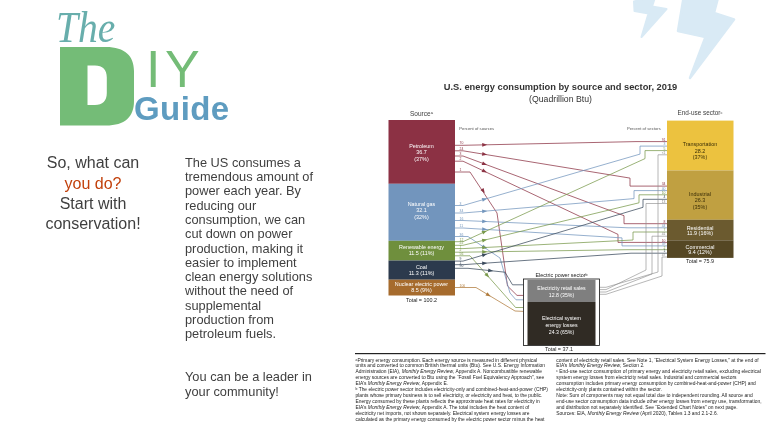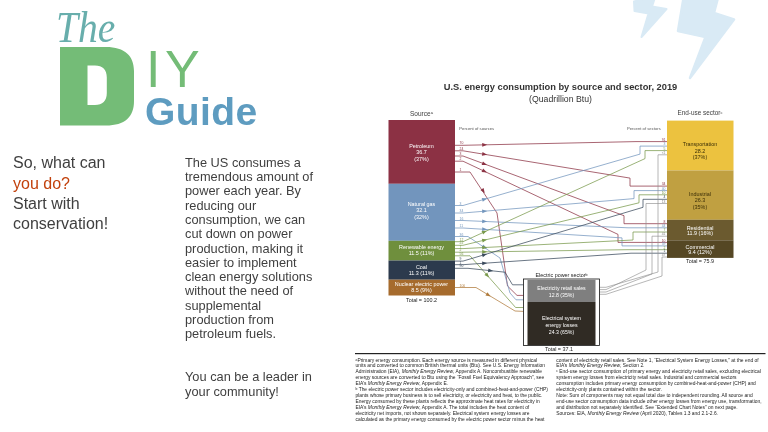--- a/index.html
+++ b/index.html
@@ -3,22 +3,22 @@
 html,body{margin:0;padding:0}
 body{width:768px;height:432px;position:relative;overflow:hidden;background:#fff;
  font-family:'Liberation Sans',sans-serif}
 .abs{position:absolute}
 </style></head><body>
 <div class="abs" style="left:56px;top:4.5px;font:italic 45px 'Liberation Serif',serif;color:#68aeac;line-height:1;transform:scaleX(0.88);transform-origin:0 0">The</div>
 <svg width="90" height="90" viewBox="0 0 90 90" style="position:absolute;left:58px;top:45px">
     <path fill-rule="evenodd" fill="#74bc77" d="M2,2 L48,2 C67,2 76,11 76,26 L76,56 C76,72 67,80.5 48,80.5 L2,80.5 Z M29.5,20.5 L37,20.5 C44.5,20.5 48.8,24.5 48.8,32.5 L48.8,48 C48.8,56 44.5,60 37,60 L29.5,60 Z"></path>
   </svg>
 <div class="abs" style="left:146px;top:43px;font-weight:normal;font-size:52px;line-height:1;color:#74bc77;letter-spacing:4.5px">IY</div>
-<div class="abs" style="left:145px;top:91.6px;font-weight:bold;font-size:39px;line-height:1;color:#5e9cc0;letter-spacing:0.4px">Guide</div>
-<div class="abs" style="left:13px;top:153.3px;width:160px;text-align:left;font-size:16px;line-height:20.2px;color:#3f3f3f">So, what can<br><span style="color:#c2410c">you do?</span><br>Start with<br>conservation!</div>
+<div class="abs" style="left:134px;top:91.6px;font-weight:bold;font-size:33px;line-height:1;color:#5e9cc0;letter-spacing:0.4px">Guide</div>
+<div class="abs" style="left:13px;top:153.3px;width:160px;text-align:center;font-size:16px;line-height:20.2px;color:#3f3f3f">So, what can<br><span style="color:#c2410c">you do?</span><br>Start with<br>conservation!</div>
 <div class="abs" style="left:185px;top:155.8px;width:150px;font-size:12.8px;line-height:14.3px;color:#3f3f3f">The US consumes a<br>tremendous amount of<br>power each year. By<br>reducing our<br>consumption, we can<br>cut down on power<br>production, making it<br>easier to implement<br>clean energy solutions<br>without the need of<br>supplemental<br>production from<br>petroleum fuels.<br><br><br>You can be a leader in<br>your community!</div>
 <svg width="768" height="432" viewBox="0 0 768 432" style="position:absolute;left:0;top:0" font-family="'Liberation Sans', sans-serif">
     <path d="M684.5,-8 L719.5,-8 L714,13 L734,19.5 L690,78 L705.5,37 L678,31 Z" fill="#d9eaf5" stroke="#d9eaf5" stroke-width="2.5" stroke-linejoin="round"></path>
     <path d="M634,1.5 L655.5,-4 L652,6.5 L666.5,9 L641.5,37 L648.5,13.5 L634.5,11 Z" fill="#d9eaf5" stroke="#d9eaf5" stroke-width="2" stroke-linejoin="round"></path>
     <text x="560.5" y="90.3" font-size="9.3" font-weight="bold" fill="#333" text-anchor="middle">U.S. energy consumption by source and sector, 2019</text>
     <text x="560.5" y="101.8" font-size="8.7" fill="#333" text-anchor="middle">(Quadrillion Btu)</text>
     <text x="421.5" y="115.7" font-size="6.5" fill="#404040" text-anchor="middle">Source<tspan font-size="4.2" dy="-1.8">a</tspan></text>
     <text x="700" y="115.3" font-size="6.4" fill="#404040" text-anchor="middle">End-use sector<tspan font-size="4.2" dy="-1.8">c</tspan></text>
     <text x="459.3" y="129.8" font-size="4.2" fill="#555">Percent of sources</text>
     <text x="627" y="130.2" font-size="4.2" fill="#555">Percent of sectors</text>

